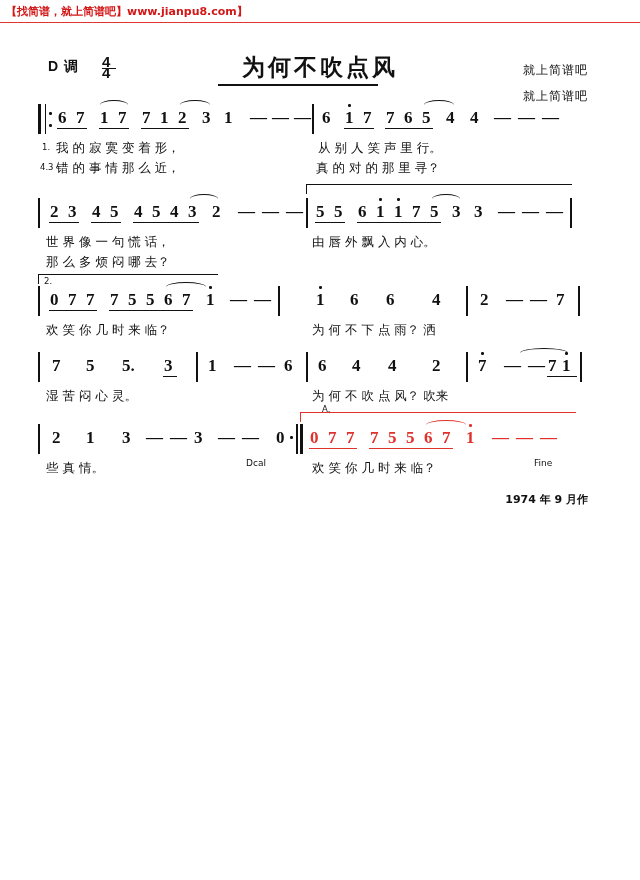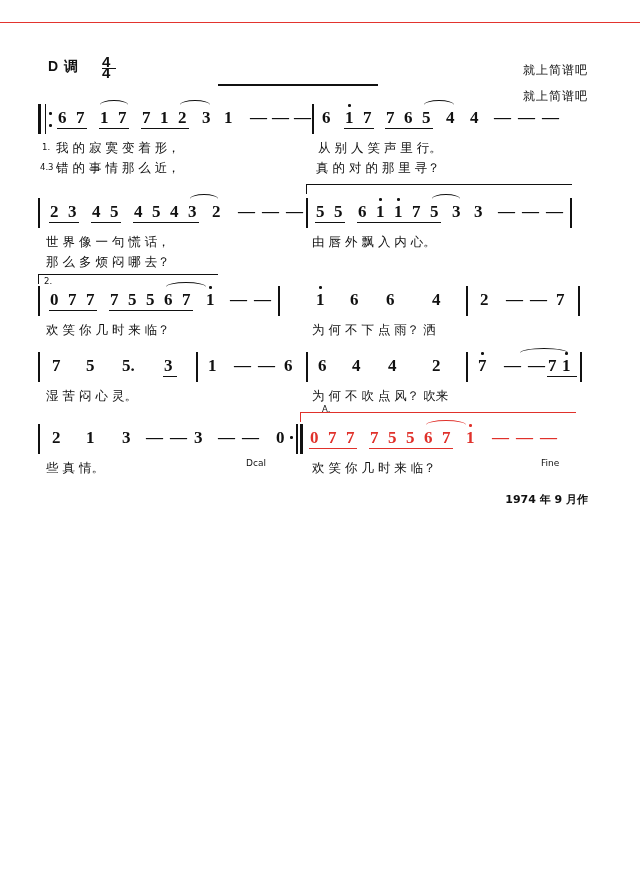--- a/index.html
+++ b/index.html
@@ -163,28 +163,30 @@
     background: #111;
   }
   .hline.red { background: #e0312b; }
   .vline.red { background: #e0312b; }
 </style>
 </head>
 <body>
 
 <div class="sheet">
 
+  <div class="watermark">【找简谱，就上简谱吧】www.jianpu8.com】</div>
   <div class="rule-top"></div>
 
   <div class="key-sig">D 调</div>
   <div class="meter-frac">
     <span class="n">4</span>
     <span class="bar"></span>
     <span class="d">4</span>
   </div>
+  <div class="title">为何不吹点风</div>
   <div class="title-underline"></div>
   <div class="credit lyric">就上简谱吧</div>
   <div class="credit music">就上简谱吧</div>
 
   <div>
 
     <div class="bar thick" style="left:38px; top:104px; height:30px;"></div>
     <div class="bar thin" style="left:45px; top:104px; height:30px;"></div>
     <div class="dot" style="left:49px; top:112px;"></div>
     <div class="dot" style="left:49px; top:124px;"></div>
@@ -420,18 +422,18 @@
     <div class="t num" style="left:466px; top:428px; color:#e0312b;">1</div>
     <div class="dot" style="left:469px; top:424px; background:#e0312b;"></div>
     <div class="t num" style="left:492px; top:428px; color:#e0312b;">—</div>
     <div class="t num" style="left:516px; top:428px; color:#e0312b;">—</div>
     <div class="t num" style="left:540px; top:428px; color:#e0312b;">—</div>
 
     <div class="t lyr" style="left:46px; top:460px;">些  真  情。</div>
     <div class="t lyr" style="left:312px; top:460px;">欢 笑 你 几 时 来   临？</div>
 
     <div class="t small" style="left:246px; top:458px;">Dcal</div>
-    <div class="t small" style="left:534px; top:458px;margin-left:7px;">Fine</div>
+    <div class="t small" style="left:534px; top:458px;">Fine</div>
   </div>
 
   <div class="date">1974 年 9 月作</div>
 
 </div>
 
 </body></html>

